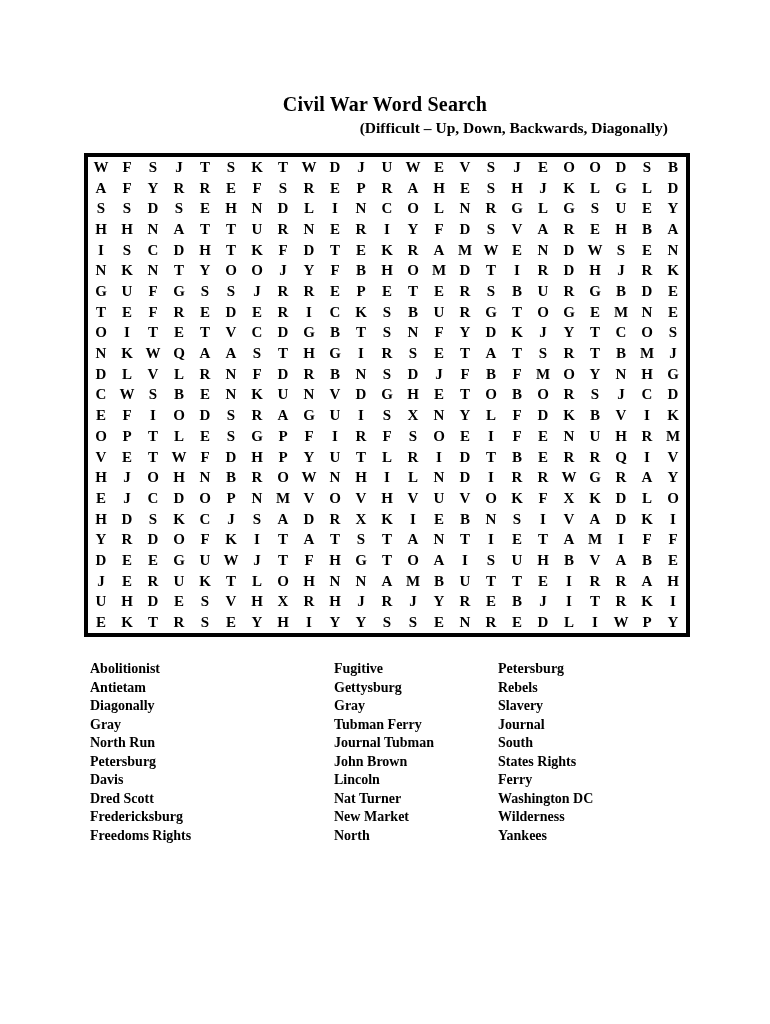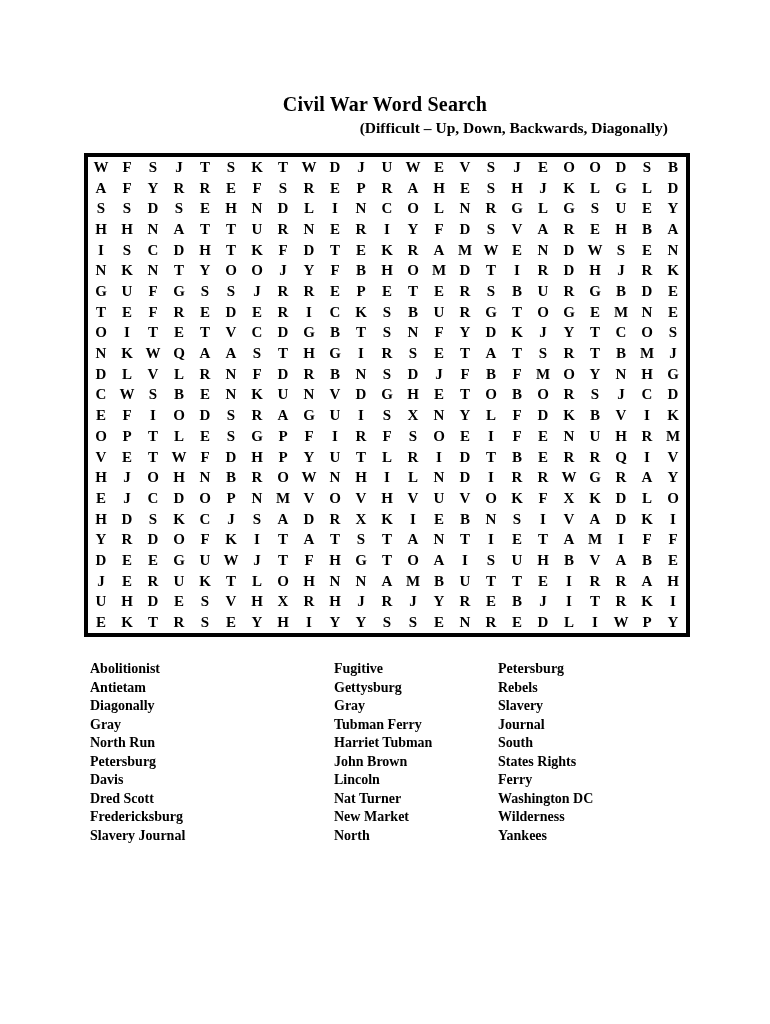--- a/index.html
+++ b/index.html
@@ -665,29 +665,29 @@
   <div class="word-col c1">
       <div class="word">Abolitionist</div>
       <div class="word">Antietam</div>
       <div class="word">Diagonally</div>
       <div class="word">Gray</div>
       <div class="word">North Run</div>
       <div class="word">Petersburg</div>
       <div class="word">Davis</div>
       <div class="word">Dred Scott</div>
       <div class="word">Fredericksburg</div>
-      <div class="word">Slavery Journal</div>
+      <div class="word">Freedoms Rights</div>
     </div>
 
   <div class="word-col c2">
       <div class="word">Fugitive</div>
       <div class="word">Gettysburg</div>
       <div class="word">Gray</div>
       <div class="word">Tubman Ferry</div>
-      <div class="word">Harriet Tubman</div>
+      <div class="word">Journal Tubman</div>
       <div class="word">John Brown</div>
       <div class="word">Lincoln</div>
       <div class="word">Nat Turner</div>
       <div class="word">New Market</div>
       <div class="word">North</div>
     </div>
 
   <div class="word-col c3">
       <div class="word">Petersburg</div>
       <div class="word">Rebels</div>

